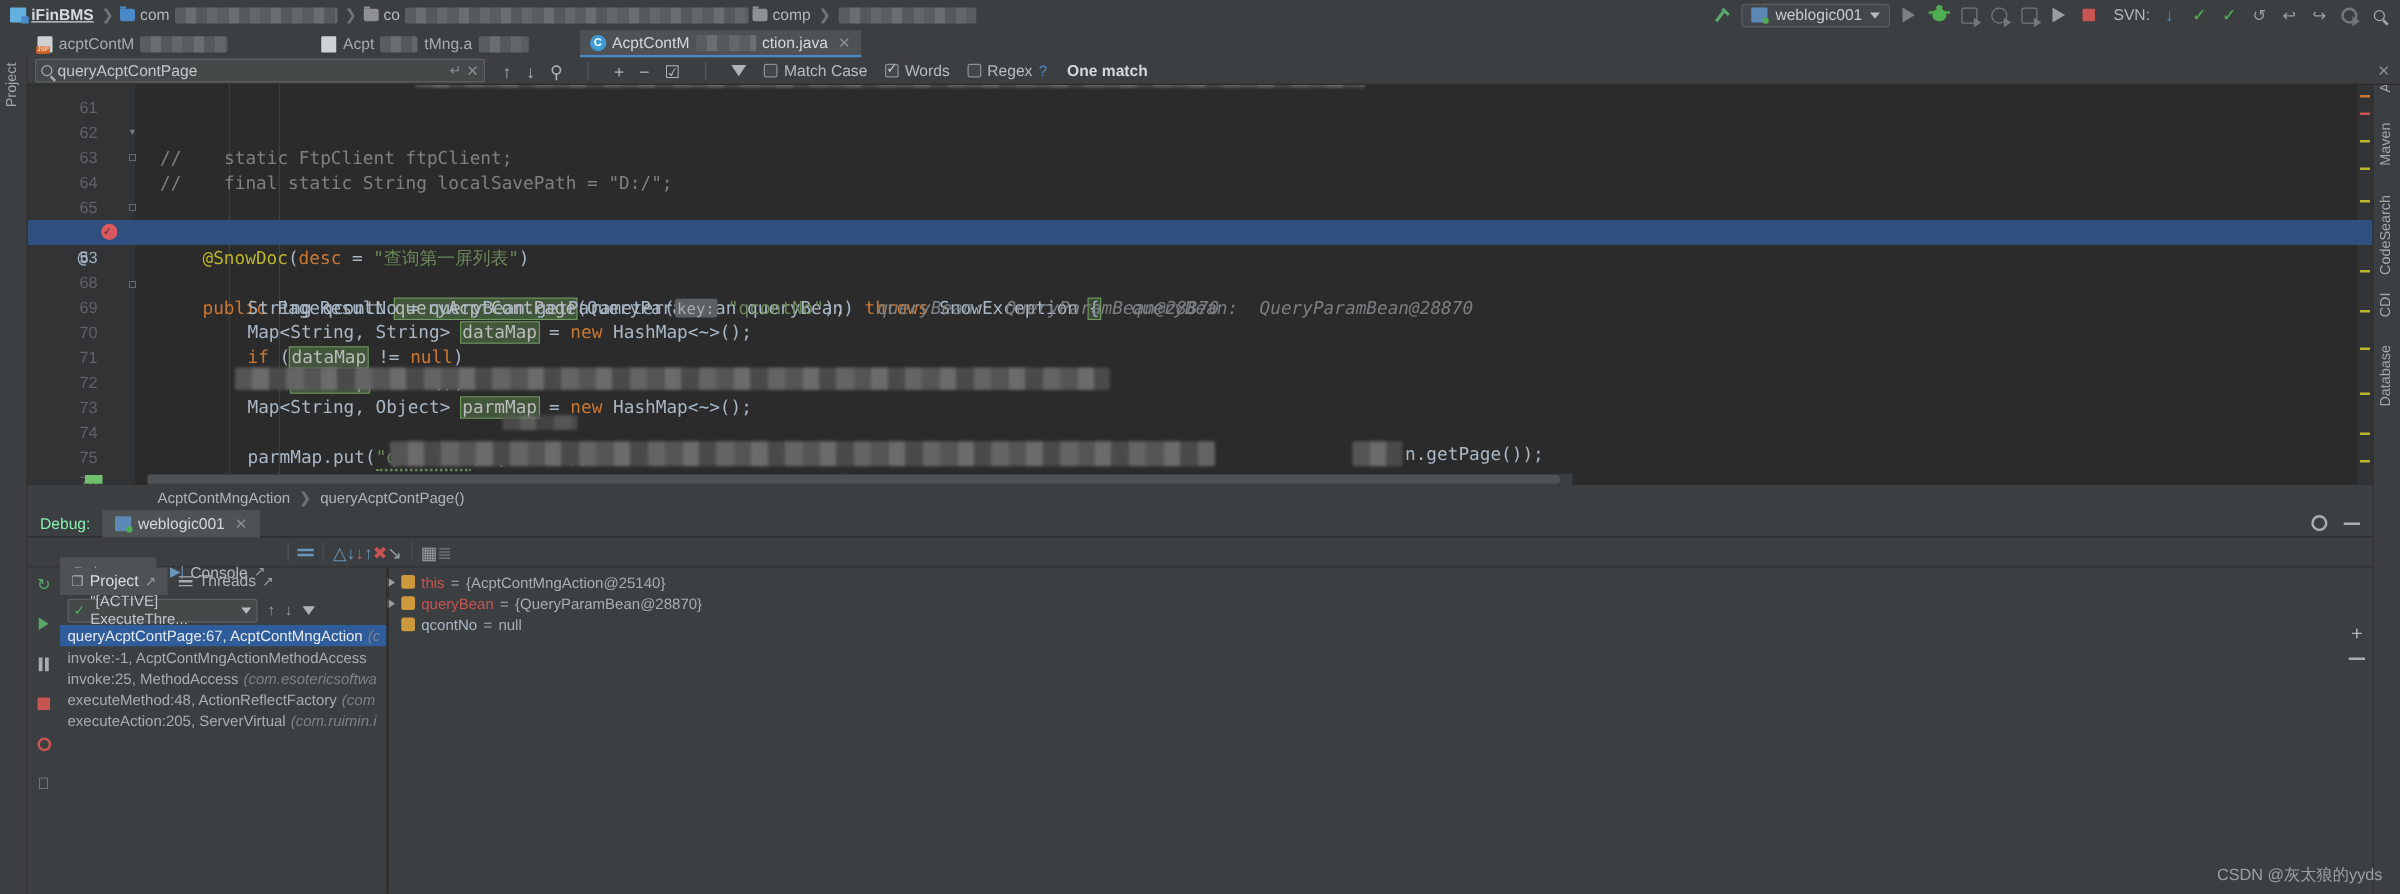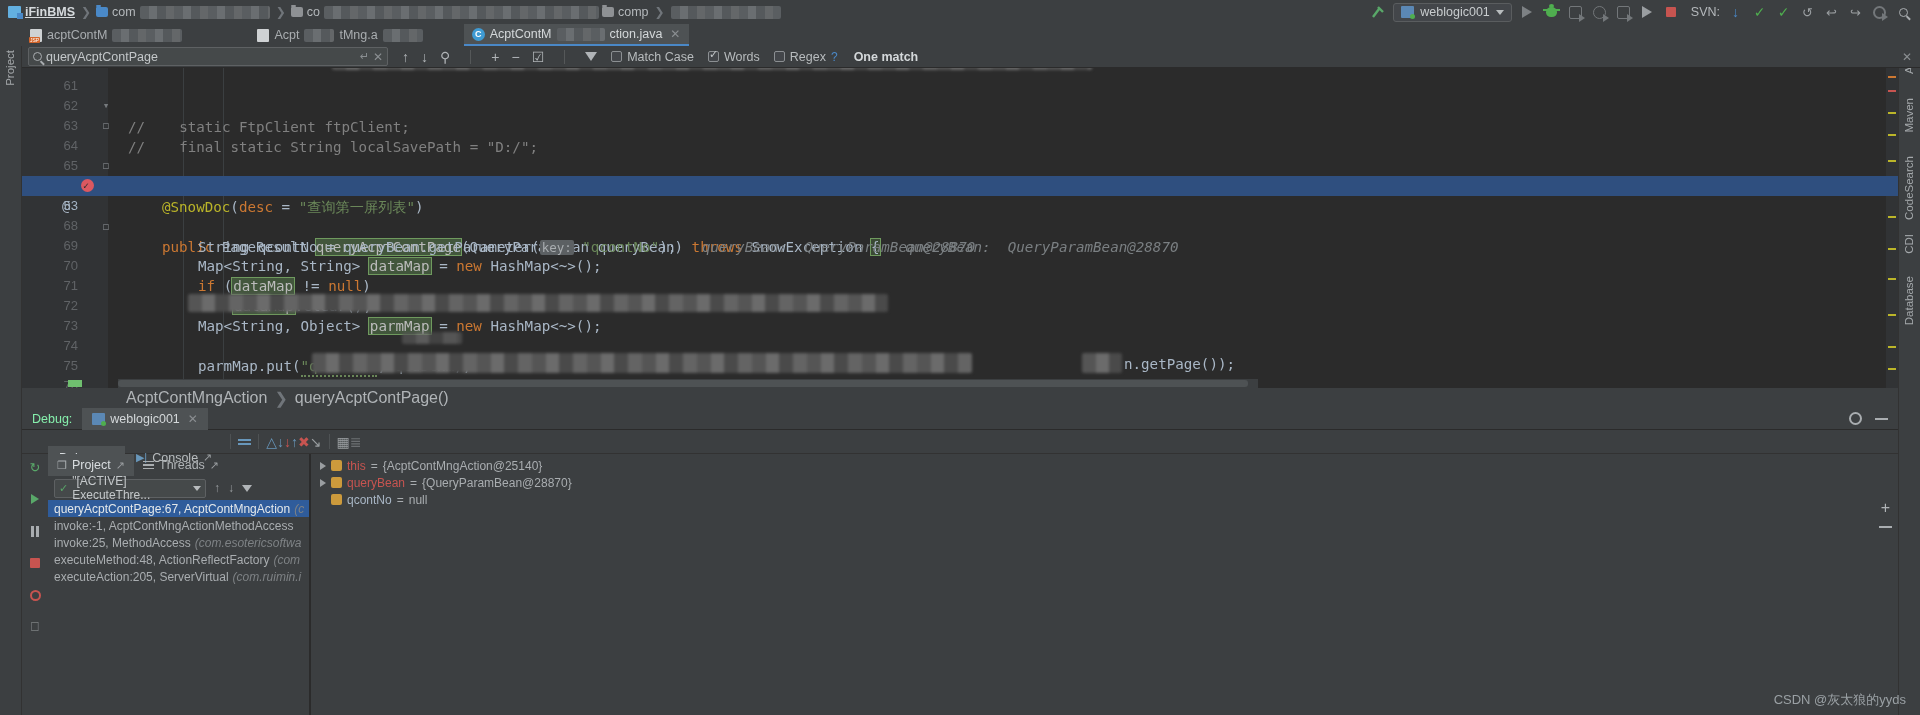--- a/index.html
+++ b/index.html
@@ -121,21 +121,21 @@
   .rstrip { position:absolute; right:0; top:24px; width:22px; height:691px; background:#3c3f41; border-left:1px solid #323232; }
   .rstrip .sidelbl { left:4px; }
 
   
   .hscroll { position:absolute; left:96px; bottom:0; width:1140px; height:9px; background:#3c3f41; }
   .hscroll .thumb { position:absolute; left:0; top:1px; width:1130px; height:7px; background:#4e5254; border-radius:3px; }
   .hs-green { position:absolute; left:46px; bottom:1px; width:14px; height:7px; background:#6fbf6f; }
 
   
   .edcrumb { position:absolute; left:22px; top:388px; width:1876px; height:20px; background:#3c3f41;
-    display:flex; align-items:center; font-size:16px; color:#b0b4b7; padding-left:104px; gap:7px; }
+    display:flex; align-items:center; font-size:12px; color:#b0b4b7; padding-left:104px; gap:7px; }
   .edcrumb .sep { color:#70757a; }
 
   
   .dbg { position:absolute; left:22px; top:408px; width:1876px; height:307px; background:#3c3f41; }
   .dbg-head { height:22px; display:flex; align-items:center; font-size:12.5px; color:#b8bcbe;
     border-bottom:1px solid #2b2b2b; }
   .dbg-title { padding:0 10px 0 10px; color:#86efac; }
   .dbg-sess { height:22px; display:flex; align-items:center; gap:5px; padding:0 10px; background:#4e5254; color:#d4d8da; }
   .dbg-head-right { margin-left:auto; display:flex; align-items:center; gap:13px; padding-right:10px; color:#a9adb0; font-size:14px; }
   .gear { width:13px;height:13px;border:2px solid #a9adb0;border-radius:50%; }
@@ -167,21 +167,21 @@
   .lines3 { display:flex; flex-direction:column; gap:2px; }
   .lines3 i { display:block; width:11px; height:1.6px; background:#a9adb0; }
   .frames-tool { height:24px; display:flex; align-items:center; gap:8px; padding:0 6px; }
   .thread-sel { width:152px; height:19px; background:#45494a; border:1px solid #5e6163; border-radius:2px;
     display:flex; align-items:center; gap:4px; padding:0 4px; font-size:12px; color:#c4c8ca; }
   .thr-ok { color:#59a869; font-size:11px; }
   .frame-list { font-size:12px; color:#a9adb0; }
   .frame-row { height:17px; display:flex; align-items:center; padding-left:6px; white-space:nowrap; overflow:hidden; }
   .frame-row.sel { background:#2f5c9b; color:#e4e8ea; }
   .frame-row .sub { color:#7e8285; font-style:italic; margin-left:4px; }
-  .var-row { height:17px; display:flex; align-items:center; gap:5px; padding-left:10px; font-size:12px; color:#a9adb0; white-space:nowrap; }
+  .var-row { height:17px; display:flex; align-items:center; gap:5px; padding-left:0; font-size:12px; color:#a9adb0; white-space:nowrap; }
   .tri { width:0;height:0;border-top:4px solid transparent;border-bottom:4px solid transparent;border-left:6px solid #9a9ea1; }
   .vico { width:11px; height:11px; background:#cc9a3c; border-radius:2px; position:relative; }
   .vname { color:#c75450; }
   .vname.blue { color:#a9b7c6; }
   .vval { color:#a9adb0; }
   .vars-right { position:absolute; right:6px; top:46px; display:flex; flex-direction:column; gap:10px; align-items:center; }
   .plus { color:#b0b4b7; font-size:16px; line-height:1; }
   .vars-hdr-right { margin-left:auto; display:flex; align-items:center; gap:9px; padding-right:8px; color:#a9adb0; font-size:11px; }
 
   .watermark { position:absolute; right:14px; bottom:6px; font-size:13px; color:#9aa0a4; }

